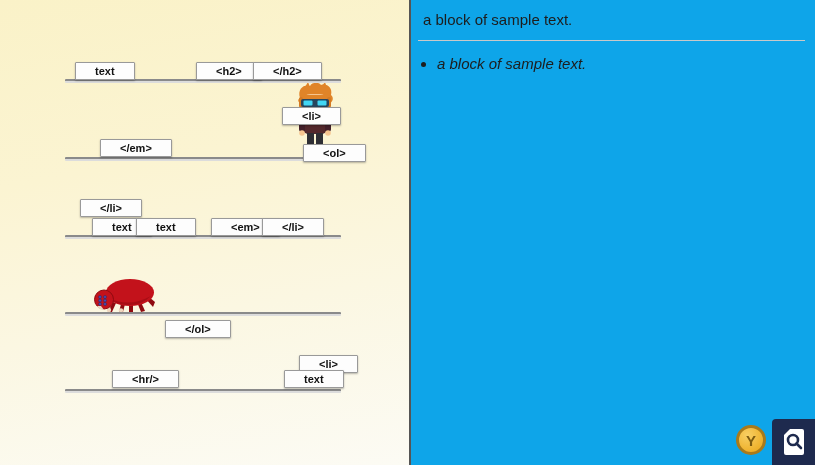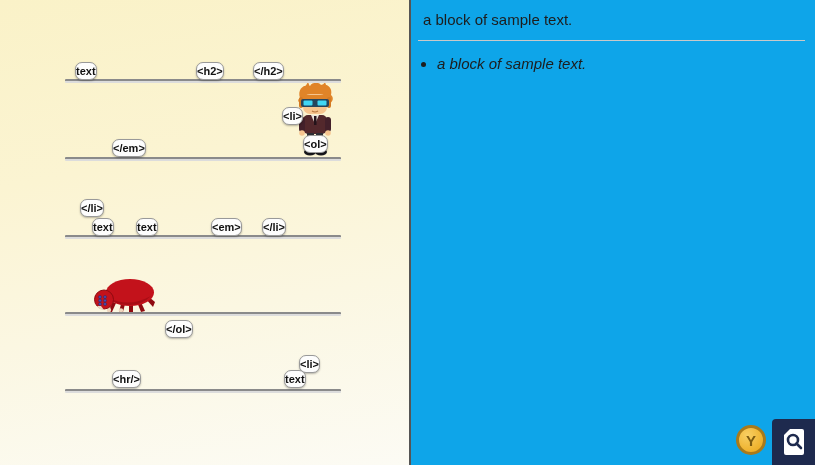--- a/index.html
+++ b/index.html
@@ -4,22 +4,22 @@
 <style>
   html,body{margin:0;padding:0;}
   body{width:815px;height:465px;overflow:hidden;background:#fff;}
   .app{position:relative;width:815px;height:465px;font-family:"Liberation Sans",sans-serif;}
 
   
   .stage{position:absolute;left:0;top:0;bottom:0;width:409px;
     background:linear-gradient(170deg,#faf2c8 0%,#fbf4d2 35%,#fbf7e2 65%,#fcfbf4 100%);}
   .shelf{position:absolute;height:4px;border-radius:1px;
     background:linear-gradient(#8a8a8a 0,#8a8a8a 50%,#dcdcdc 50%,#dcdcdc 100%);}
-  .token{position:absolute;background:#fdfdfd;border:1px solid #999;border-radius:7px;
-    padding:1px 0;font-size:11px;font-weight:bold;color:#111;line-height:14px;
+  .token{position:absolute;background:#fdfdfd;border:1px solid #999;border-radius:1px;
+    padding:1px 19px;font-size:11px;font-weight:bold;color:#111;line-height:14px;
     white-space:nowrap;box-shadow:0 1px 2px rgba(0,0,0,.28);cursor:grab;}
   .character{position:absolute;left:291px;top:82px;width:48px;height:74px;}
   .bug{position:absolute;left:93px;top:278px;width:64px;height:35px;}
 
   
   .preview{position:absolute;left:409px;right:0;top:0;bottom:0;background:#0ea5e9;
     border-left:2px solid #555;padding:9px 10px 0 7px;box-sizing:border-box;
     color:#1d1d1d;font-size:15px;}
   .preview p{margin:0 0 0 5px;line-height:1.4;}
   .preview ul.nested{margin:25px 0 0;padding-left:41px;}
@@ -92,22 +92,22 @@
 
   <div class="shelf" style="left: 65px; top: 79px; width: 276px;"></div>
       <div class="shelf" style="left: 65px; top: 157px; width: 276px;"></div>
       <div class="shelf" style="left: 65px; top: 235px; width: 276px;"></div>
       <div class="shelf" style="left: 65px; top: 312px; width: 276px;"></div>
       <div class="shelf" style="left: 65px; top: 389px; width: 276px;"></div>
       <div class="token" style="left: 75px; top: 62px;">text</div>
       <div class="token" style="left: 196px; top: 62px;">&lt;h2&gt;</div>
       <div class="token" style="left: 253px; top: 62px;">&lt;/h2&gt;</div>
       <div class="token" style="left: 282px; top: 107px;">&lt;li&gt;</div>
-      <div class="token" style="left: 112px; top: 139px;">&lt;/em&gt;</div>
-      <div class="token" style="left: 303px; top: 135px;">&lt;ol&gt;</div>
+      <div class="token" style="left: 100px; top: 139px;">&lt;/em&gt;</div>
+      <div class="token" style="left: 303px; top: 144px;">&lt;ol&gt;</div>
       <div class="token" style="left: 80px; top: 199px;">&lt;/li&gt;</div>
       <div class="token" style="left: 92px; top: 218px;">text</div>
       <div class="token" style="left: 136px; top: 218px;">text</div>
       <div class="token" style="left: 211px; top: 218px;">&lt;em&gt;</div>
       <div class="token" style="left: 262px; top: 218px;">&lt;/li&gt;</div>
       <div class="token" style="left: 165px; top: 300px; margin-top: 20px;">&lt;/ol&gt;</div>
       <div class="token" style="left: 299px; top: 355px;">&lt;li&gt;</div>
       <div class="token" style="left: 112px; top: 370px; text-align: right;">&lt;hr/&gt;</div>
       <div class="token" style="left: 284px; top: 370px;">text</div>
     </div>

